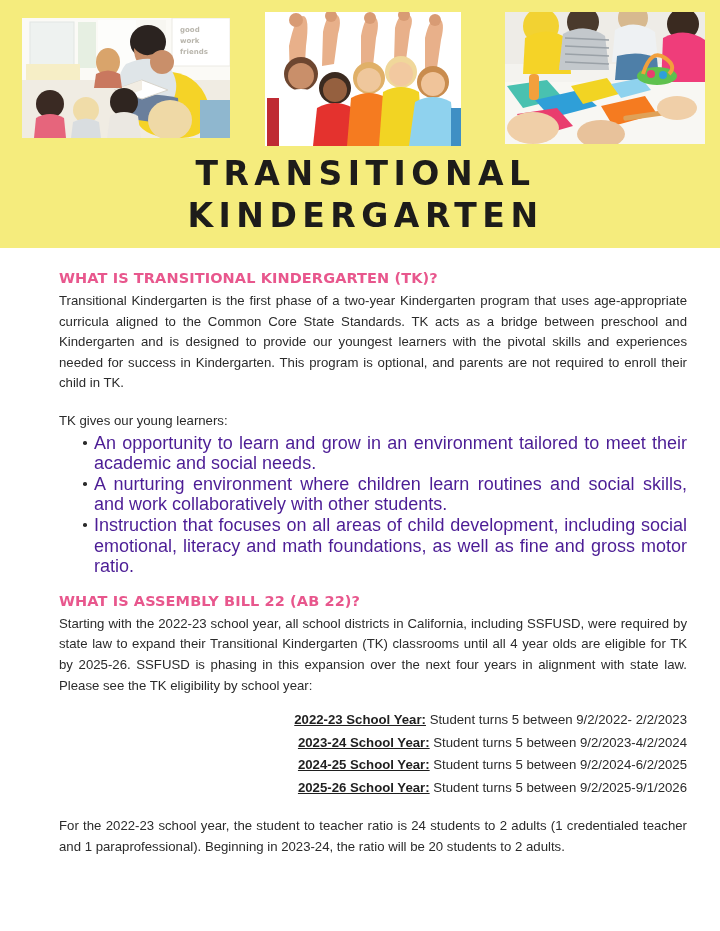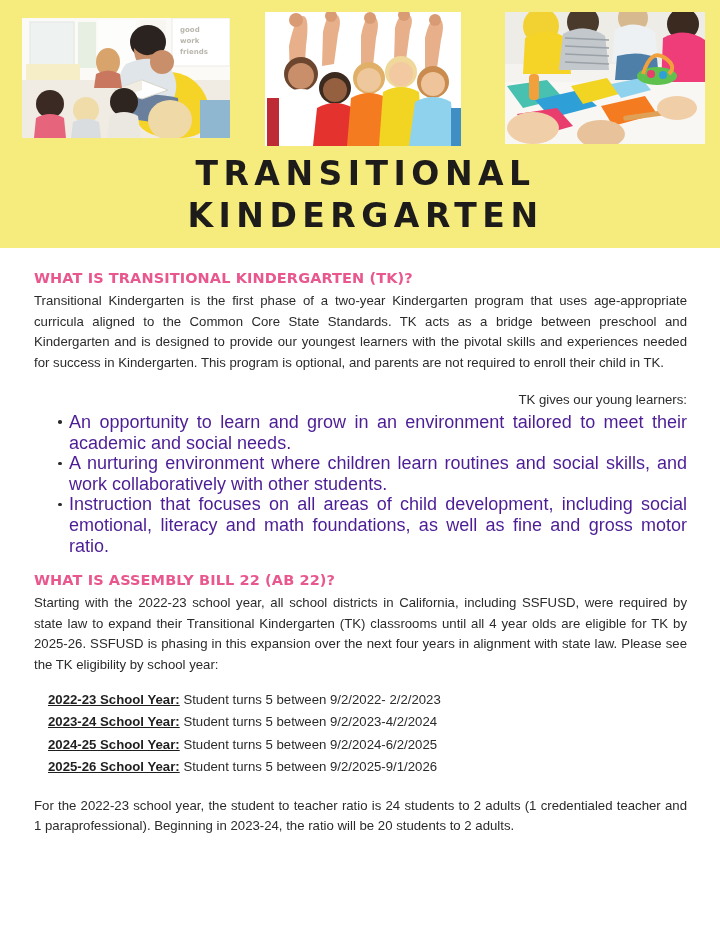--- a/index.html
+++ b/index.html
@@ -91,23 +91,23 @@
   p.body-text,
   .intro-line {
     margin: 0;
     font-size: 13.2px;
     line-height: 20.6px;
     color: #2b2b2b;
     text-align: justify;
     text-justify: inter-word;
   }
 
-  .intro-line { text-align: right; }
-
-  .section { margin-bottom: 17px; }
+  .intro-line { text-align: left; }
+
+  .section { margin-bottom: 17px; margin-left: 25px; }
   .section.benefits { margin-bottom: 16px; }
 
   ul.bullets {
     margin: 1px 0 0 0;
     padding: 0 0 0 24px;
     list-style: none;
   }
   ul.bullets li {
     position: relative;
     font-size: 18px;
@@ -132,20 +132,21 @@
   ul.school-years {
     margin: 13px 0 0 0;
     padding: 0 0 0 14px;
     list-style: none;
   }
   ul.school-years li {
     font-size: 13.2px;
     line-height: 22.5px;
     color: #2b2b2b;
     white-space: nowrap;
+    text-align: right;
   }
   ul.school-years li .yr-label {
     font-weight: 700;
     text-decoration: underline;
     color: #1f1f1f;
   }
 
   p.closing {
     margin: 17px 0 0 0;
     font-size: 13.2px;

